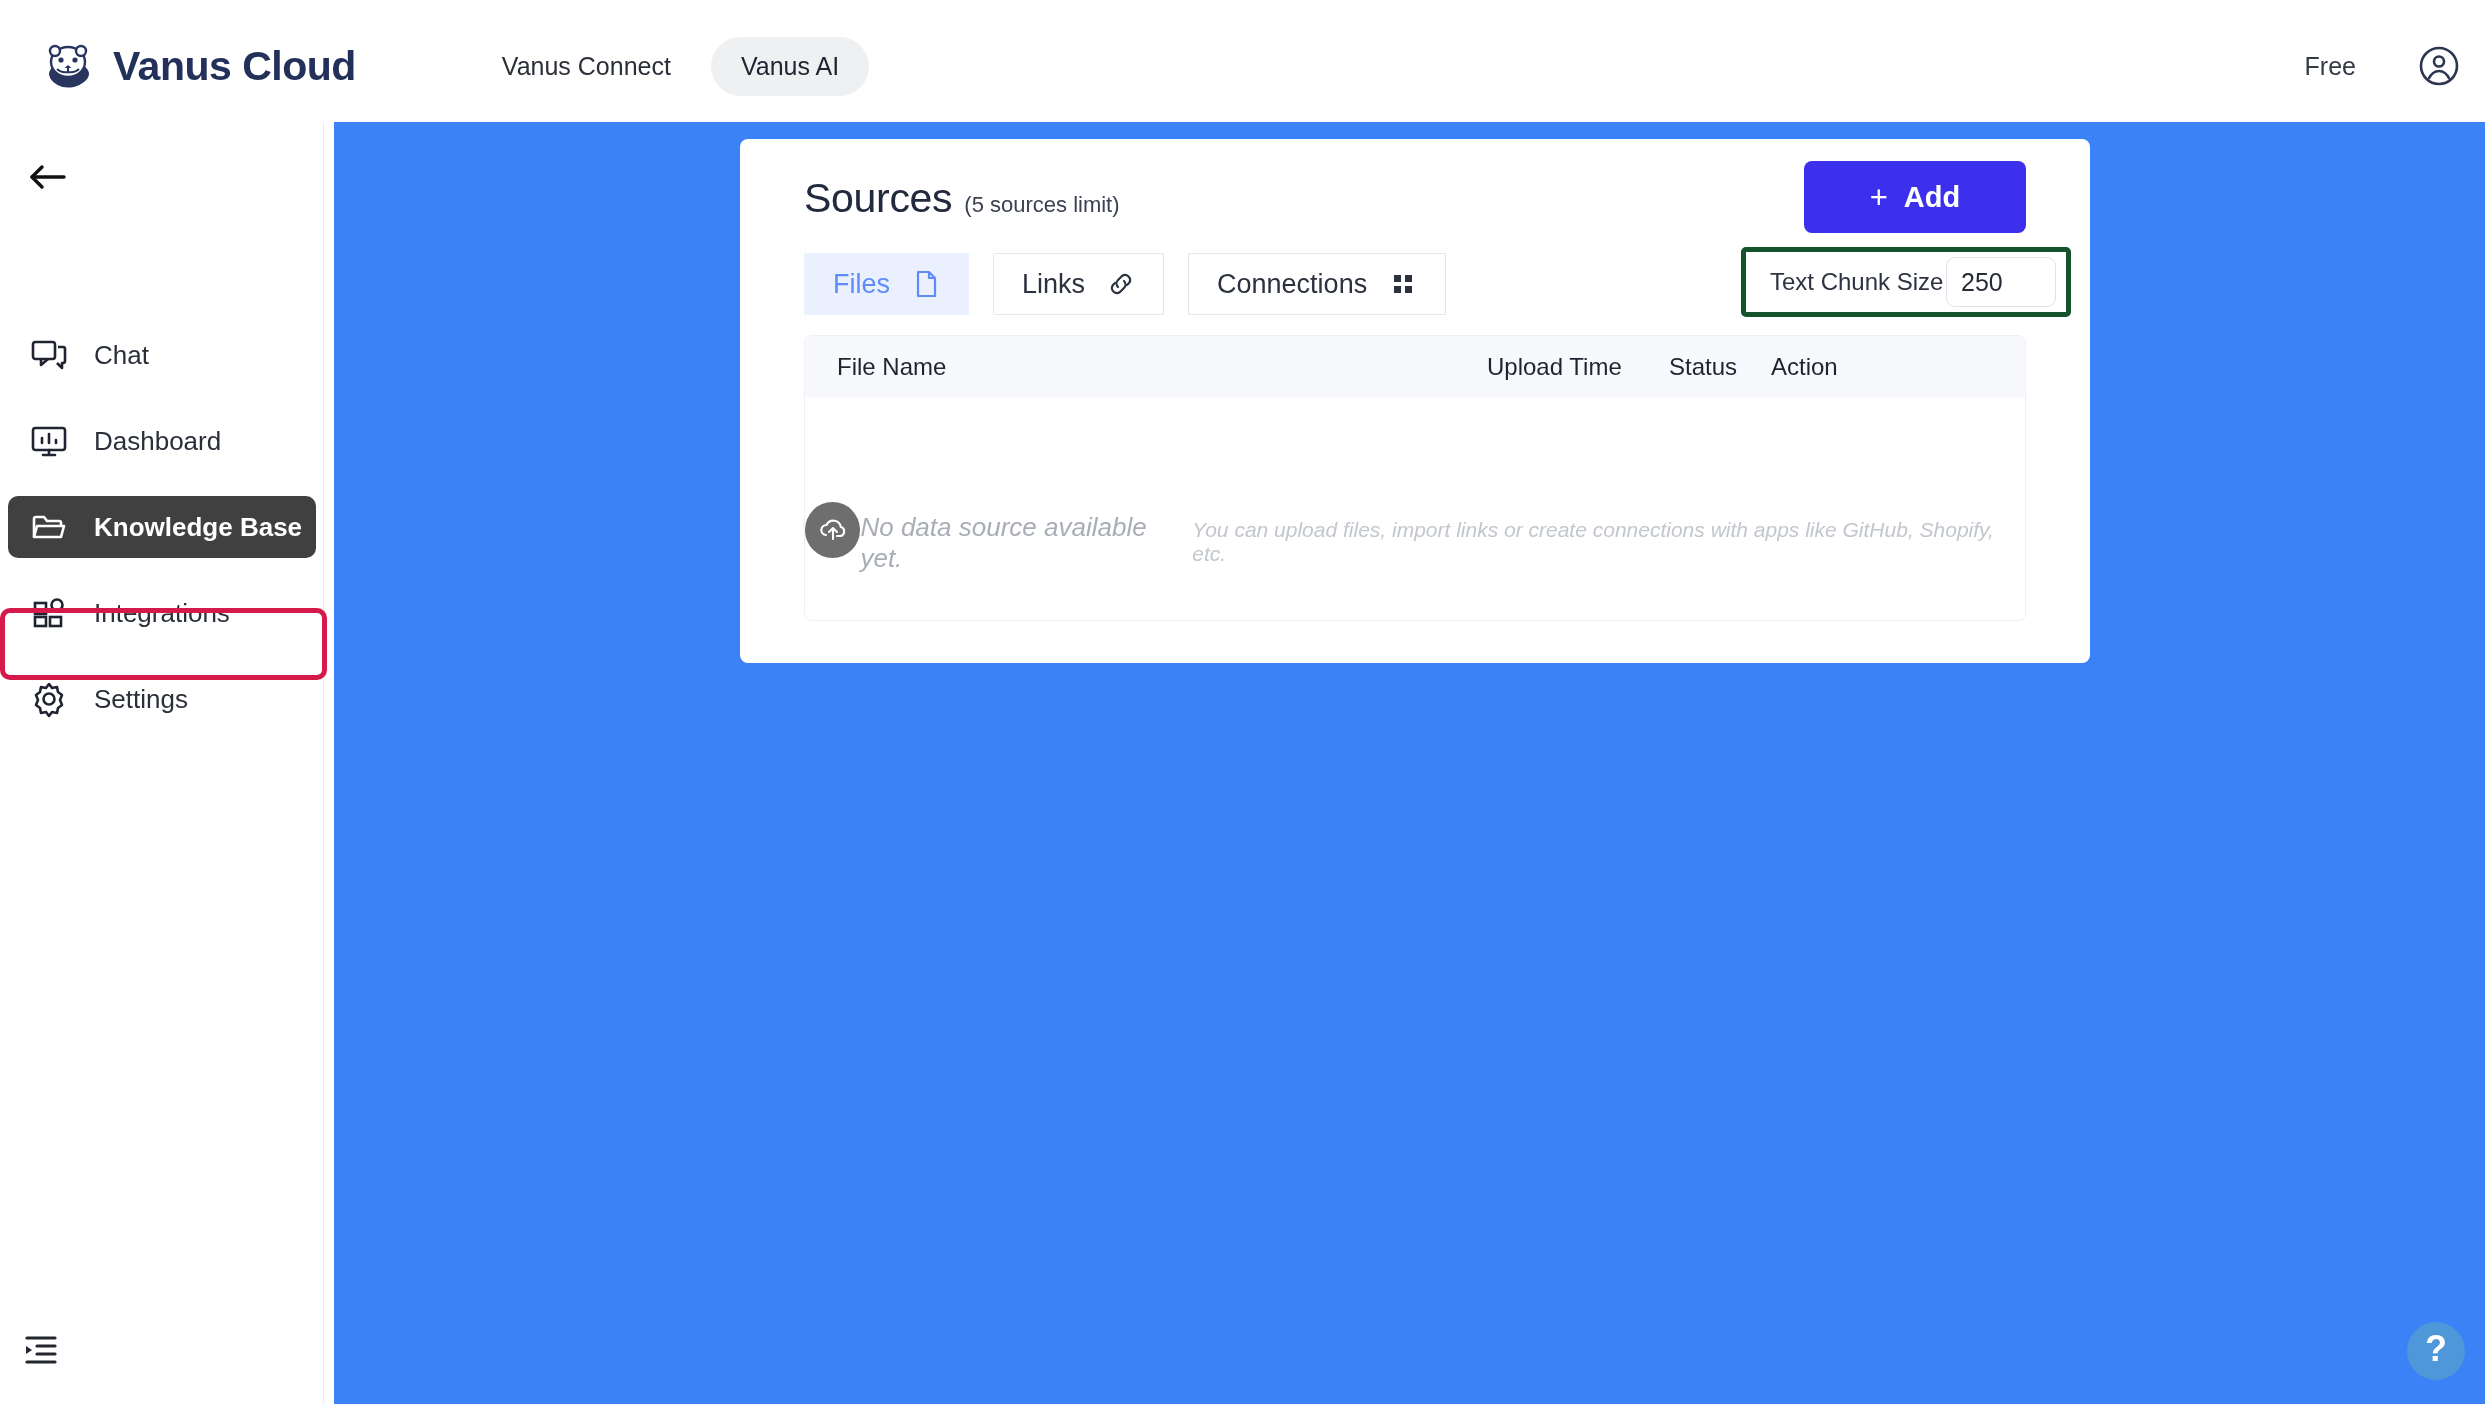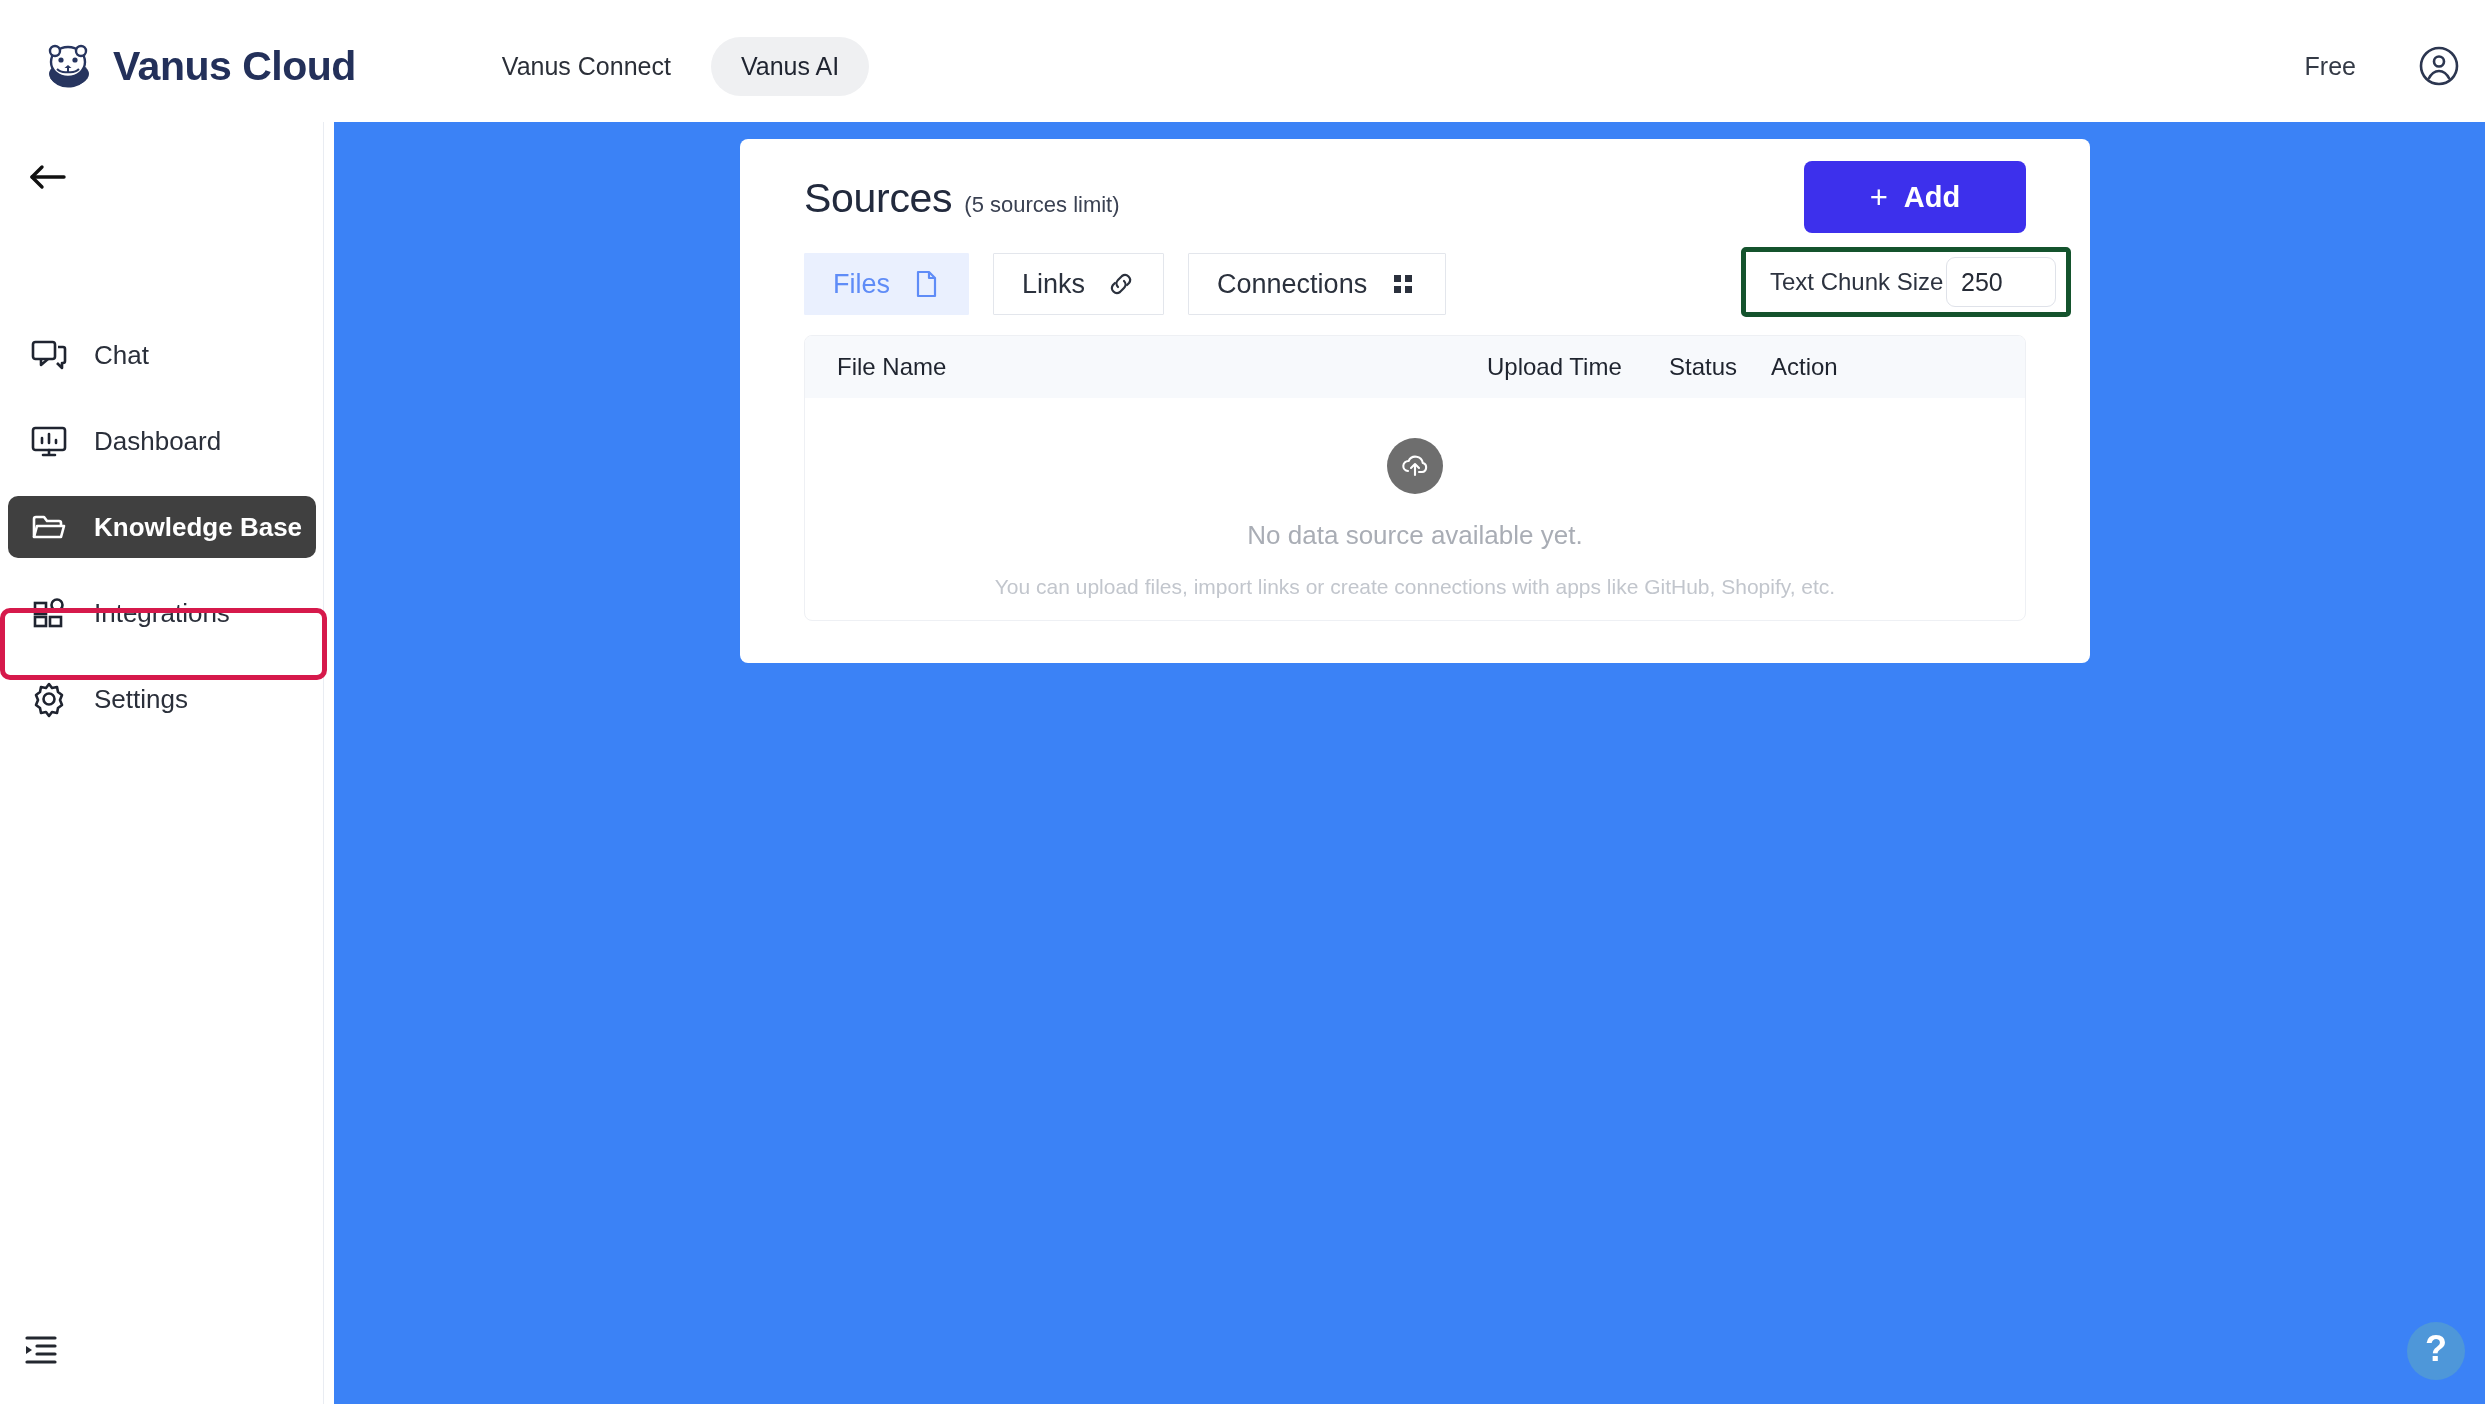--- a/index.html
+++ b/index.html
@@ -255,24 +255,25 @@
   .th-file   { left: 32px; }
   .th-upload { left: 682px; }
   .th-status { left: 864px; }
   .th-action { left: 966px; }
 
   .empty-state {
     position: absolute;
     top: 62px; left: 0;
     width: 100%; height: 224px;
     display: flex;
-    flex-direction: column;
+    flex-direction: row;
     align-items: center;
     justify-content: flex-start;
     padding-top: 40px;
+    font-style: italic;
   }
   .upload-circle {
     width: 56px; height: 56px;
     border-radius: 50%;
     background: #6e6e6e;
     display: flex; align-items: center; justify-content: center;
   }
   .empty-title {
     margin-top: 26px;
     font-size: 26px;

